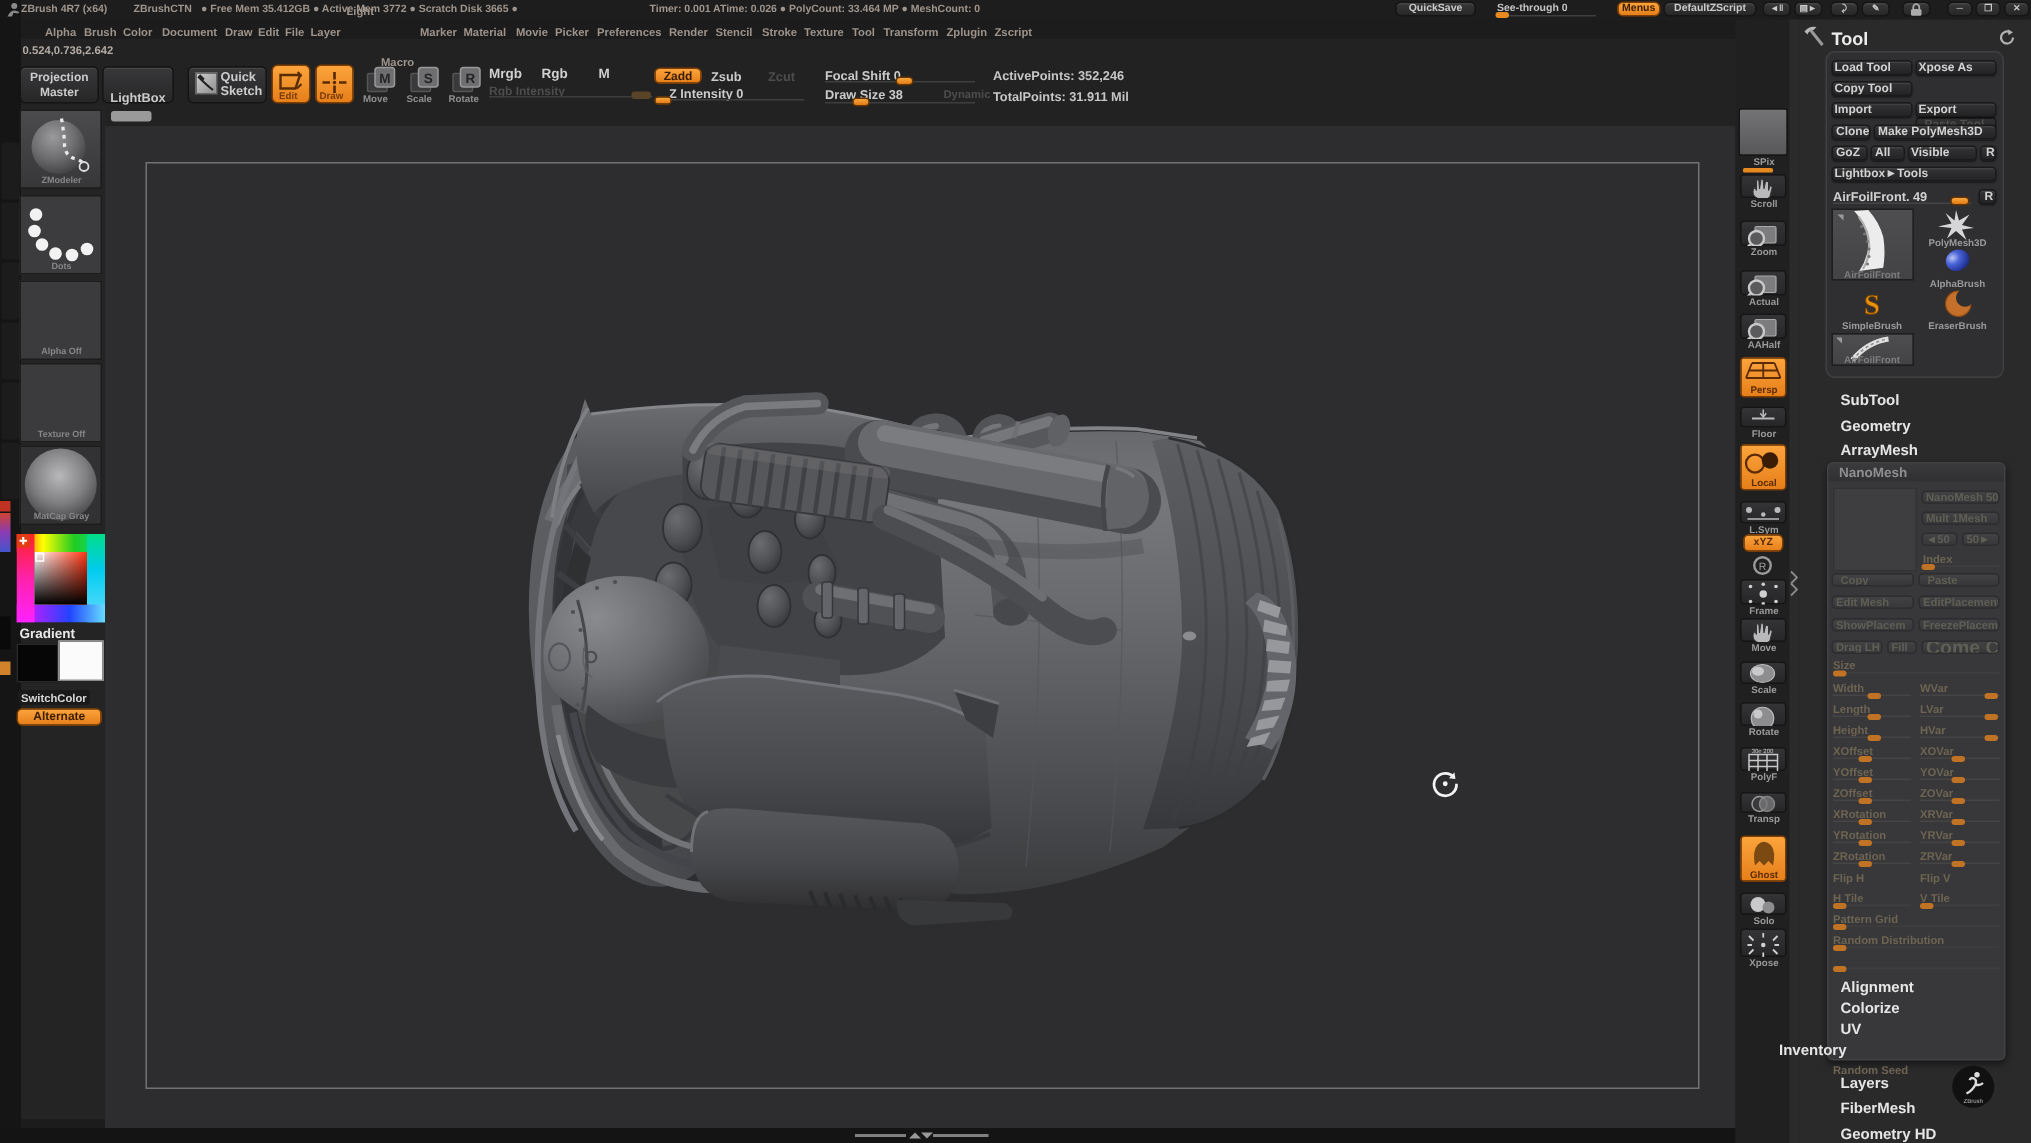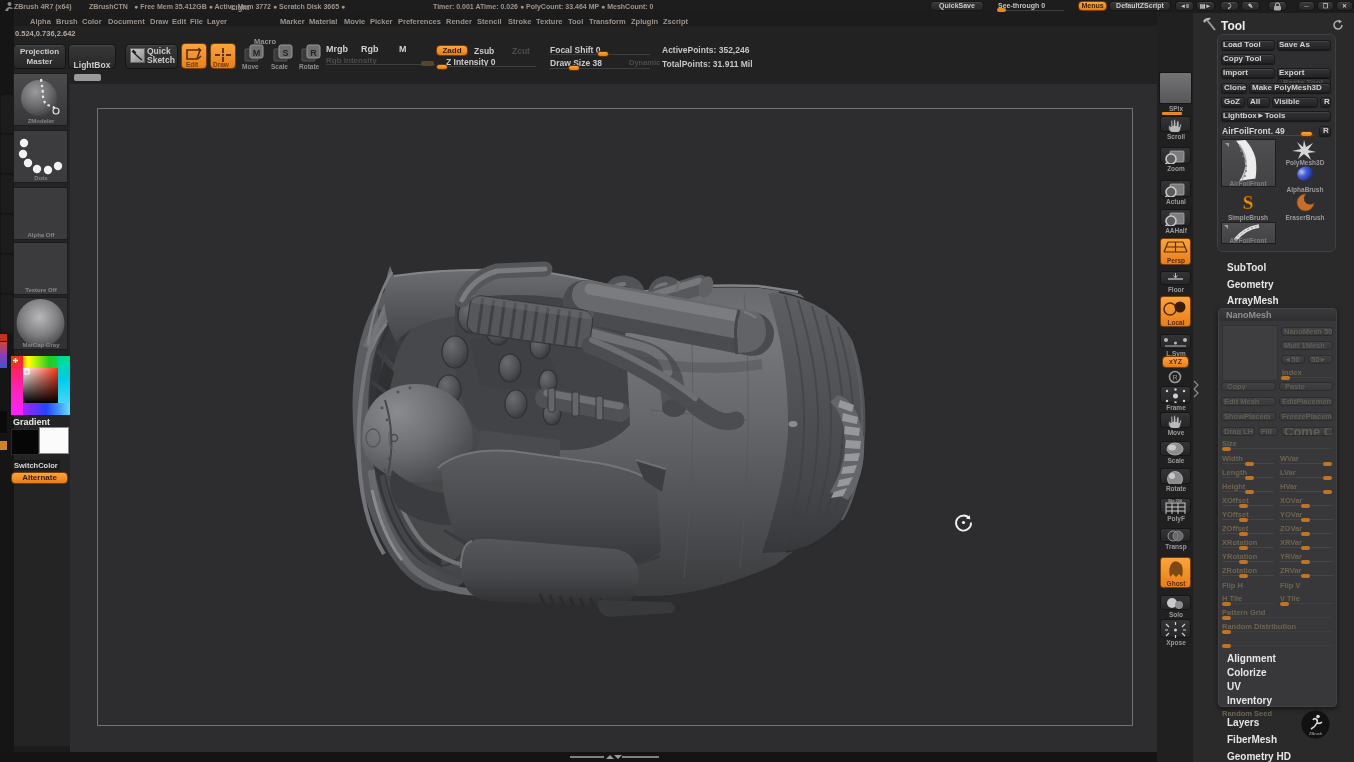--- a/index.html
+++ b/index.html
@@ -667,21 +667,21 @@
     <path d="M1 5 Q4 1 9 2 L7 4 Q4 4 3 7 Z" fill="#b8b8b8"></path>
     <path d="M5 4 L13 14" stroke="#9a9a9a" stroke-width="2"></path>
   </svg>
 <div class="t" style="left:1221px;top:19px;font-size:12px;color:#ececec;font-weight:bold;">Tool</div>
 <svg class="ab" style="left:1332px;top:19px" width="12" height="12" viewBox="0 0 12 12">
     <path d="M10 6 A4 4 0 1 1 7.5 2.3" fill="none" stroke="#b0b0b0" stroke-width="1.5"></path>
     <path d="M6.5 0.5 L10 2.5 L7 4.5 Z" fill="#b0b0b0"></path>
   </svg>
 <div class="ab" style="left:1217px;top:34px;width:119px;height:218px;background:#2f2f31;border:1px solid #404042;border-radius:6px;"></div>
 <div class="pbtn" style="left:1221px;top:40px;width:54px;height:10px;font-size:8px;line-height:8px;">Load Tool</div>
-<div class="pbtn" style="left:1277px;top:40px;width:54px;height:10px;font-size:8px;line-height:8px;">Save As</div>
+<div class="pbtn" style="left:1277px;top:40px;width:54px;height:10px;font-size:8px;line-height:8px;">Xpose As</div>
 <div class="pbtn" style="left:1221px;top:54px;width:54px;height:10px;font-size:8px;line-height:8px;">Copy Tool</div>
 <div class="gbtn" style="left:1277px;top:54px;width:54px;height:10px;font-size:8px;line-height:8px;margin-top:24px;">Paste Tool</div>
 <div class="pbtn" style="left:1221px;top:68px;width:54px;height:10px;font-size:8px;line-height:8px;">Import</div>
 <div class="pbtn" style="left:1277px;top:68px;width:54px;height:10px;font-size:8px;line-height:8px;">Export</div>
 <div class="pbtn" style="left:1221px;top:83px;width:26px;height:10px;font-size:8px;line-height:8px;padding-left:2px;">Clone</div>
 <div class="pbtn" style="left:1249px;top:83px;width:82px;height:10px;font-size:8px;line-height:8px;padding-left:2px;">Make PolyMesh3D</div>
 <div class="pbtn" style="left:1221px;top:97px;width:24px;height:10px;font-size:8px;line-height:8px;padding-left:2px;">GoZ</div>
 <div class="pbtn" style="left:1247px;top:97px;width:23px;height:10px;font-size:8px;line-height:8px;padding-left:2px;">All</div>
 <div class="pbtn" style="left:1272px;top:97px;width:46px;height:10px;font-size:8px;line-height:8px;">Visible</div>
 <div class="pbtn" style="left:1320px;top:97px;width:11px;height:10px;font-size:8px;line-height:8px;padding-left:3px;">R</div>
@@ -830,21 +830,21 @@
 <div class="ab" style="left:1222px;top:616px;width:9px;height:4px;background:#c07324;border-radius:2px;"></div>
 <div class="t" style="left:1222px;top:622px;font-size:7.5px;color:#6d6452;font-weight:bold;">Random Distribution</div>
 <div class="ab" style="left:1222px;top:631px;width:111px;height:1px;background:#3e3e3e;"></div>
 <div class="ab" style="left:1222px;top:630px;width:9px;height:4px;background:#c07324;border-radius:2px;"></div>
 <div class="t" style="left:1222px;top:672px;font-size:7.5px;color:#6d6452;font-weight:bold;margin-top:37px;">Random Seed</div>
 <div class="ab" style="left:1222px;top:645px;width:111px;height:1px;background:#3e3e3e;"></div>
 <div class="ab" style="left:1222px;top:644px;width:9px;height:4px;background:#c07324;border-radius:2px;"></div>
 <div class="t" style="left:1227px;top:653px;font-size:10px;color:#e6e6e6;font-weight:bold;">Alignment</div>
 <div class="t" style="left:1227px;top:667px;font-size:10px;color:#e6e6e6;font-weight:bold;">Colorize</div>
 <div class="t" style="left:1227px;top:681px;font-size:10px;color:#e6e6e6;font-weight:bold;">UV</div>
-<div class="t" style="left:1227px;top:695px;font-size:10px;color:#e6e6e6;font-weight:bold;">Inventory</div>
+<div class="t" style="left:1186px;top:695px;font-size:10px;color:#e6e6e6;font-weight:bold;">Inventory</div>
 <div class="t" style="left:1227px;top:717px;font-size:10px;color:#e6e6e6;font-weight:bold;">Layers</div>
 <div class="t" style="left:1227px;top:734px;font-size:10px;color:#e6e6e6;font-weight:bold;">FiberMesh</div>
 <div class="t" style="left:1227px;top:751px;font-size:10px;color:#e6e6e6;font-weight:bold;">Geometry HD</div>
 <svg class="ab" style="left:1301px;top:710px" width="29" height="29" viewBox="0 0 29 29">
     <circle cx="14.5" cy="14.5" r="14" fill="#111"></circle>
     <path d="M10 19 Q14 17 16 13 Q17 10 15 9 Q13 8 12 10 M16 13 Q19 14 21 12" stroke="#ddd" stroke-width="1.6" fill="none"></path>
     <circle cx="17" cy="6.5" r="1.8" fill="#ddd"></circle>
     <text x="14.5" y="25" font-size="4" fill="#bbb" text-anchor="middle" font-family="Liberation Sans">ZBrush</text>
   </svg>
 </body></html>

